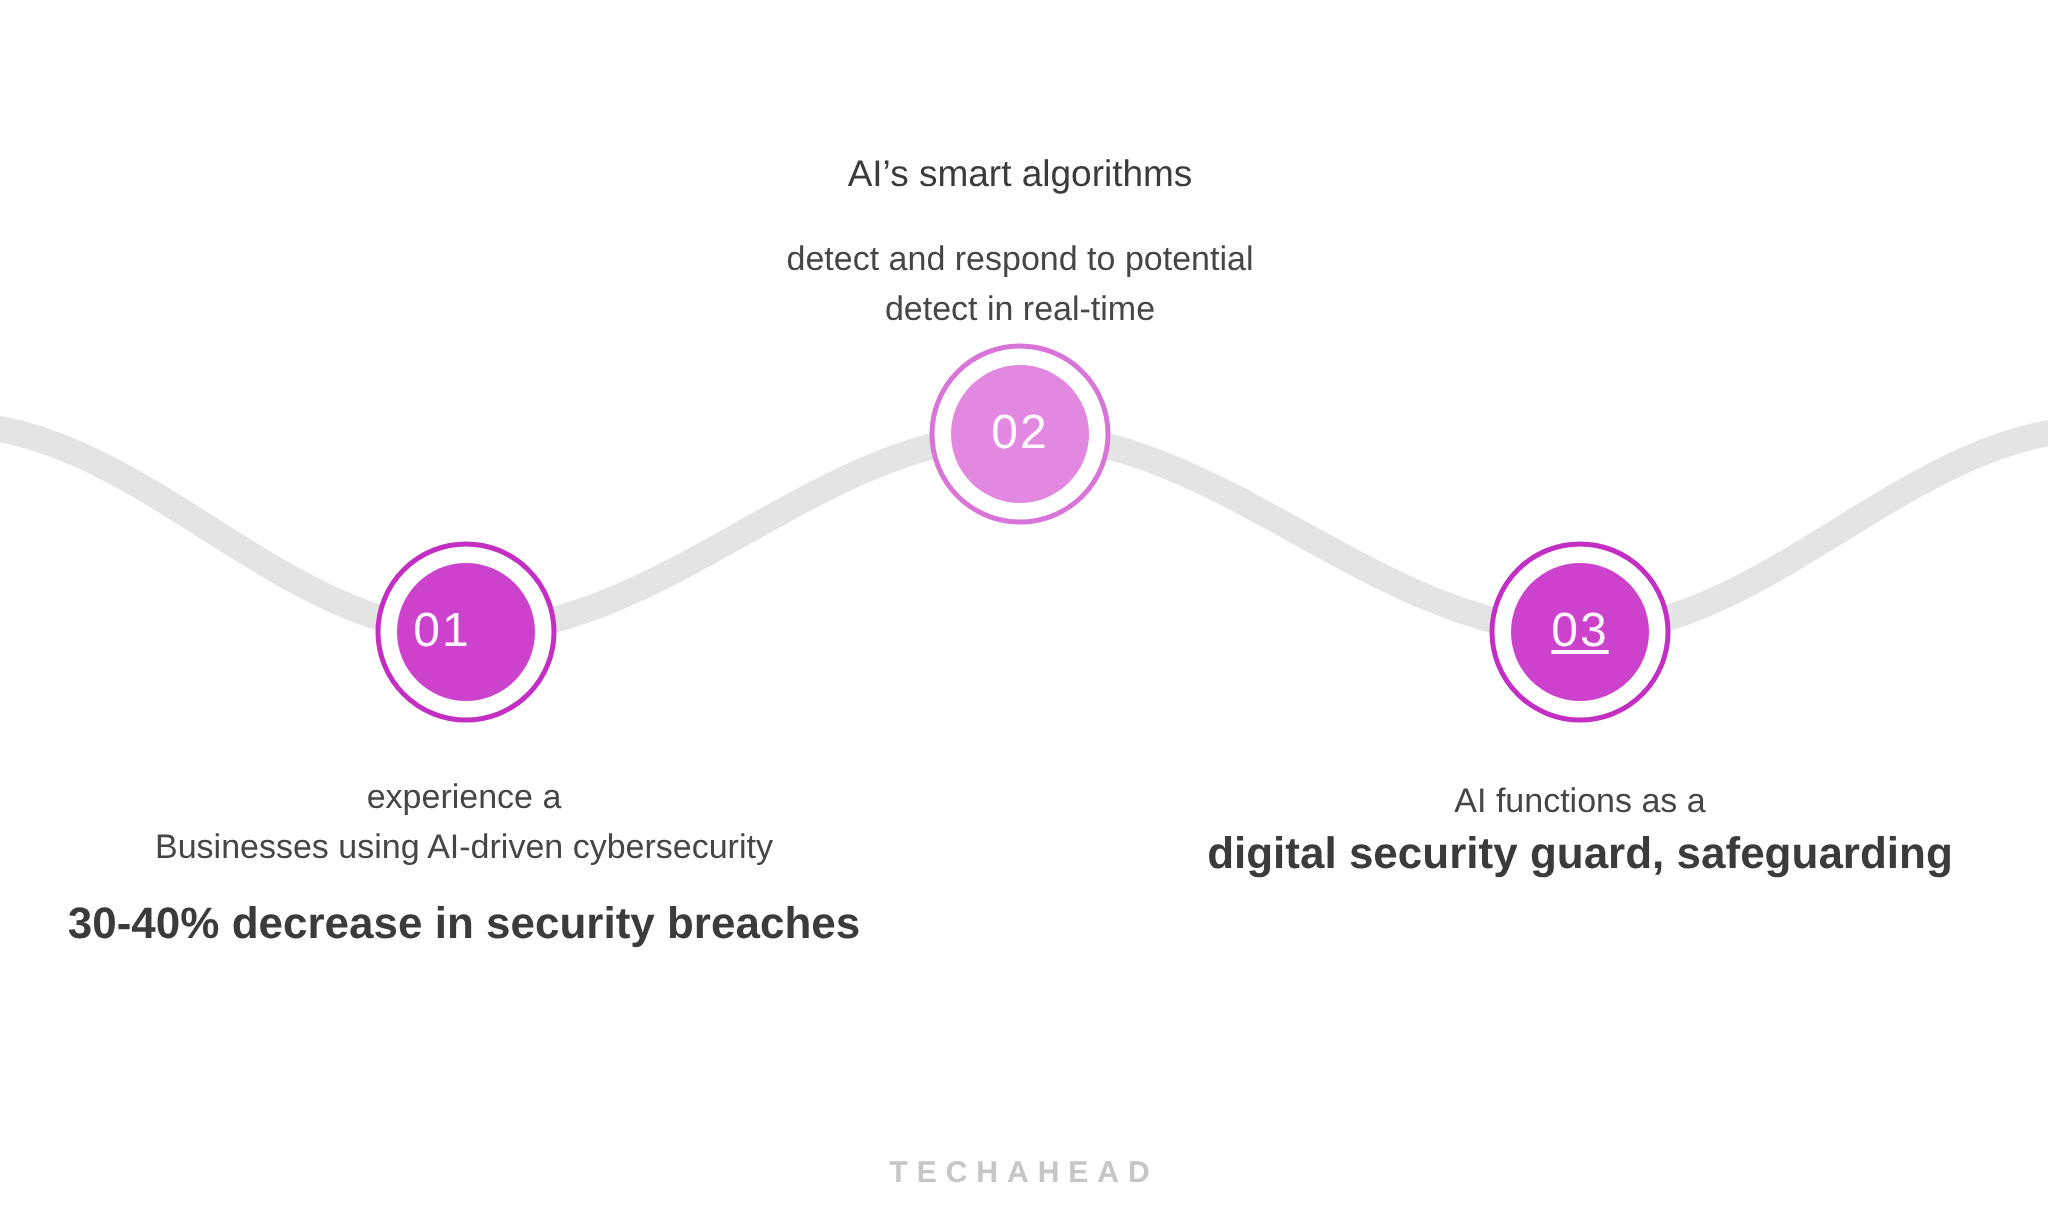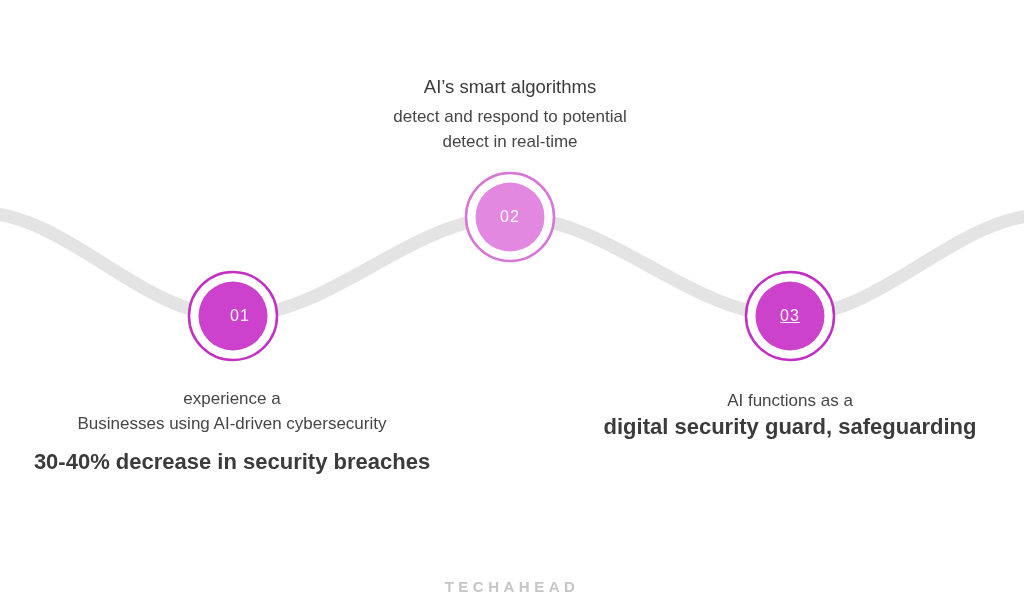--- a/index.html
+++ b/index.html
@@ -11,31 +11,31 @@
     position:relative;
   }
   .canvas{
     position:absolute;left:0;top:0;width:1024px;height:609px;
   }
   svg.wave-layer{position:absolute;left:0;top:0;}
   .txt-block{position:absolute;text-align:center;}
   .t-title{font-size:18.5px;font-weight:normal;color:#3b3b3b;line-height:26px;}
   .t-reg{font-size:17px;color:#464646;line-height:25px;}
   .t-bold{font-size:22px;font-weight:bold;color:#3b3b3b;line-height:27px;}
-  .gap-sm{margin-top:4px;}
+  .gap-sm{margin-top:17px;}
   .gap-md{margin-top:12px;}
   .step2-block{left:285px;top:74px;width:450px;}
   .step1-block{left:20px;top:386px;width:424px;}
   .step3-block{left:578px;top:388px;width:424px;}
   .node-number{
     position:absolute;width:80px;height:26px;line-height:26px;
-    text-align:center;font-size:16px;letter-spacing:1px;
+    text-align:center;font-size:24px;letter-spacing:1px;
     color:rgba(255,255,255,0.95);
   }
-  .num-1{left:200px;top:303px;}
+  .num-1{left:181px;top:303px;}
   .num-2{left:470px;top:204px;}
   .num-3{left:750px;top:303px;text-decoration:underline;}
   .footer-logo{
     position:absolute;left:0;top:578px;width:1024px;
     text-align:center;
     font-size:15px;font-weight:bold;letter-spacing:4.5px;
     color:#c6c6c6;
   }
 </style>
 </head>

